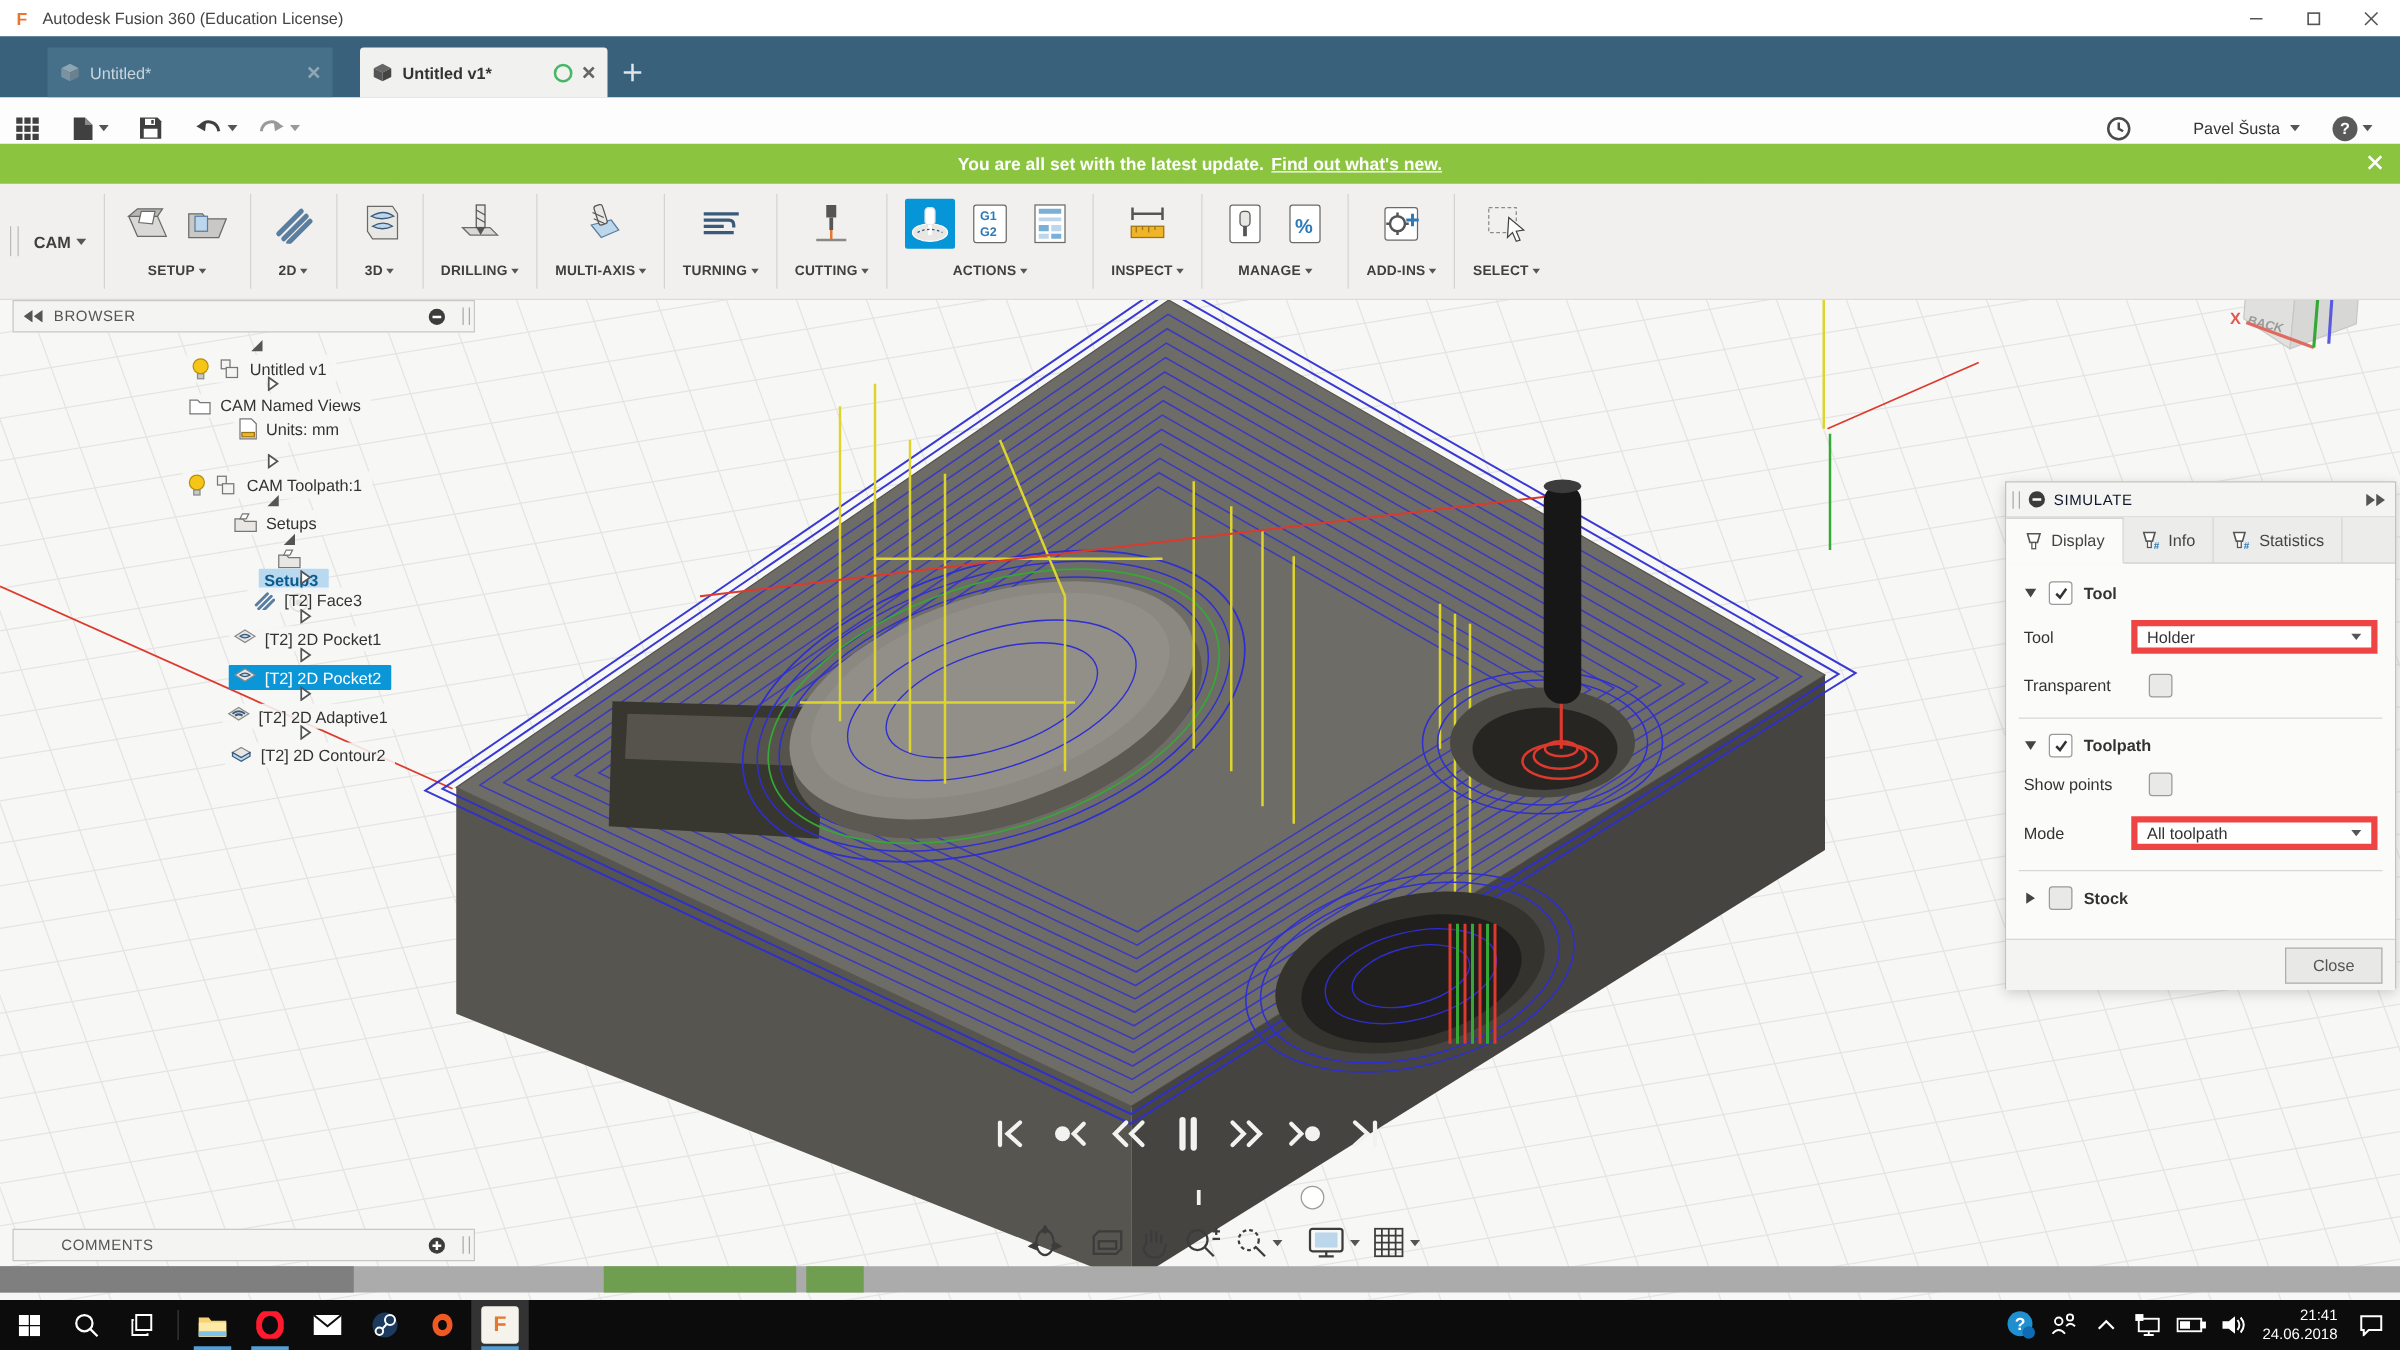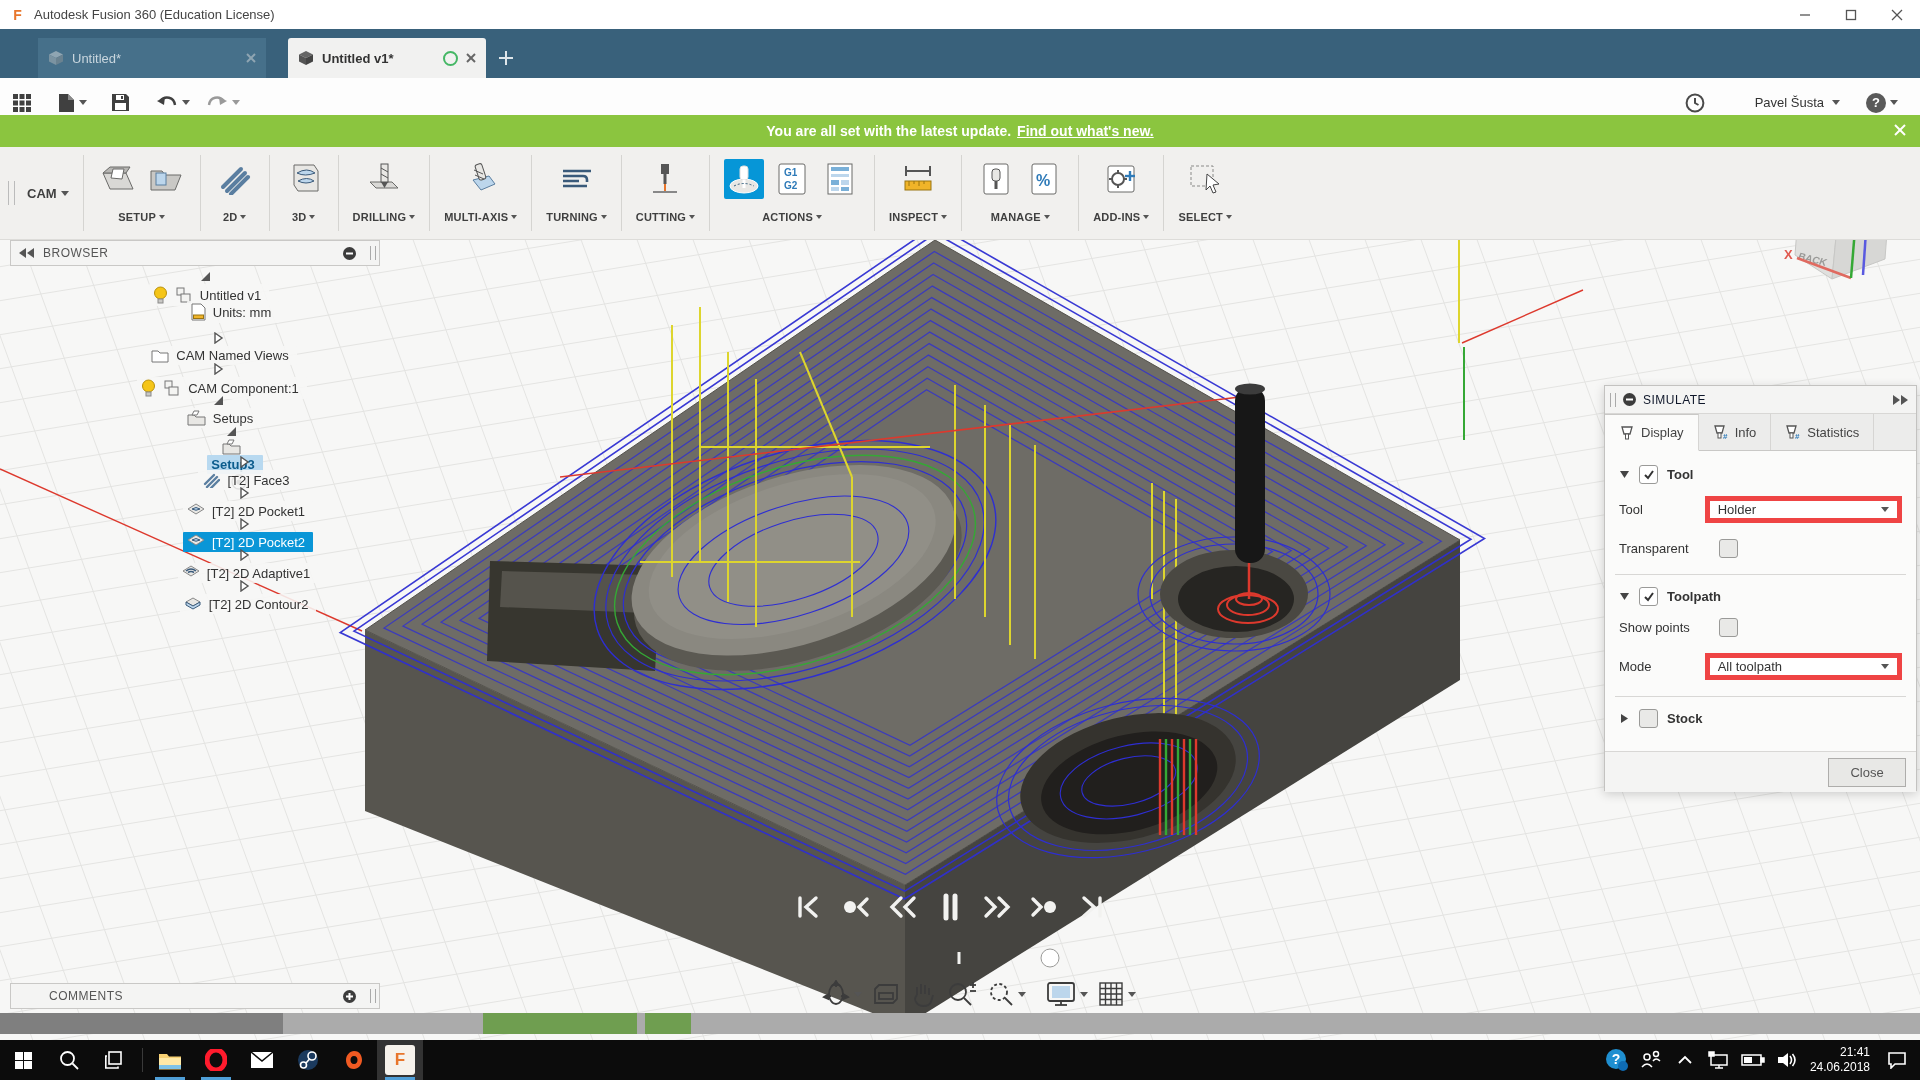--- a/index.html
+++ b/index.html
@@ -777,68 +777,68 @@
       <span class="ticon">
           <svg width="18" height="16">
             <rect x="2" y="1" width="7" height="7" fill="#f4f4f2" stroke="#777"></rect>
             <rect x="6" y="7" width="9" height="8" fill="#f4f4f2" stroke="#777"></rect>
           </svg>
         </span>
       <span>Untitled v1</span>
     </div>
   </div>
 
+  <div class="trow" style="padding-left:44px;">
+    <span class="texp">
+        <svg width="12" height="12">
+          <polygon points="3,1 10,6 3,11" fill="#fff" stroke="#555" stroke-width="1.4"></polygon>
+        </svg>
+      </span>
+    <div class="rowbox">
+      <span class="ticon">
+          <svg width="18" height="15">
+            <path d="M1,3 h6 l2,2 h8 v9 h-16 z" fill="#fff" stroke="#777"></path>
+          </svg>
+        </span>
+      <span>CAM Named Views</span>
+    </div>
+  </div>
+
   <div class="trow" style="padding-left:66px;">
     <div class="rowbox">
       <span class="ticon">
           <svg width="15" height="18">
             <path d="M1,1 h9 l4,4 v12 h-13 z" fill="#fff" stroke="#777"></path>
             <rect x="2.5" y="12" width="10" height="3.5" fill="#f0b429" stroke="#9a7410"></rect>
           </svg>
         </span>
       <span>Units: mm</span>
     </div>
   </div>
 
   <div class="trow" style="padding-left:44px;">
     <span class="texp">
         <svg width="12" height="12">
           <polygon points="3,1 10,6 3,11" fill="#fff" stroke="#555" stroke-width="1.4"></polygon>
         </svg>
       </span>
     <div class="rowbox">
       <span class="ticon">
-          <svg width="18" height="15">
-            <path d="M1,3 h6 l2,2 h8 v9 h-16 z" fill="#fff" stroke="#777"></path>
-          </svg>
-        </span>
-      <span>CAM Named Views</span>
-    </div>
-  </div>
-
-  <div class="trow" style="padding-left:44px;">
-    <span class="texp">
-        <svg width="12" height="12">
-          <polygon points="3,1 10,6 3,11" fill="#fff" stroke="#555" stroke-width="1.4"></polygon>
-        </svg>
-      </span>
-    <div class="rowbox">
-      <span class="ticon">
           <svg width="15" height="18">
             <circle cx="7.5" cy="7" r="6" fill="#f5c518" stroke="#b8900a"></circle>
             <rect x="5" y="13" width="5" height="4" fill="#c9c8c5" stroke="#8a8a88"></rect>
           </svg>
         </span>
       <span class="ticon">
           <svg width="18" height="16">
             <rect x="2" y="1" width="7" height="7" fill="#f4f4f2" stroke="#777"></rect>
             <rect x="6" y="7" width="9" height="8" fill="#f4f4f2" stroke="#777"></rect>
           </svg>
         </span>
-      <span>CAM Component:1</span>
+      <span>CAM Toolpath:1</span>
     </div>
   </div>
 
   <div class="trow" style="padding-left:44px;">
     <span class="texp">
         <svg width="12" height="12">
           <polygon points="11,2 11,11 2,11" fill="#555"></polygon>
         </svg>
       </span>
     <div class="rowbox">

